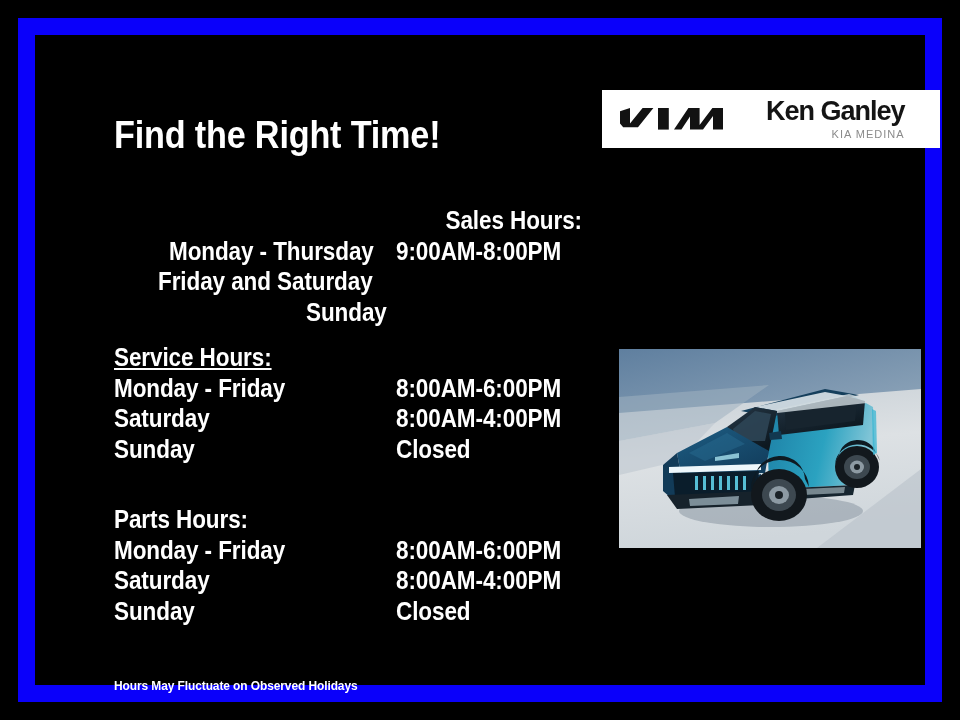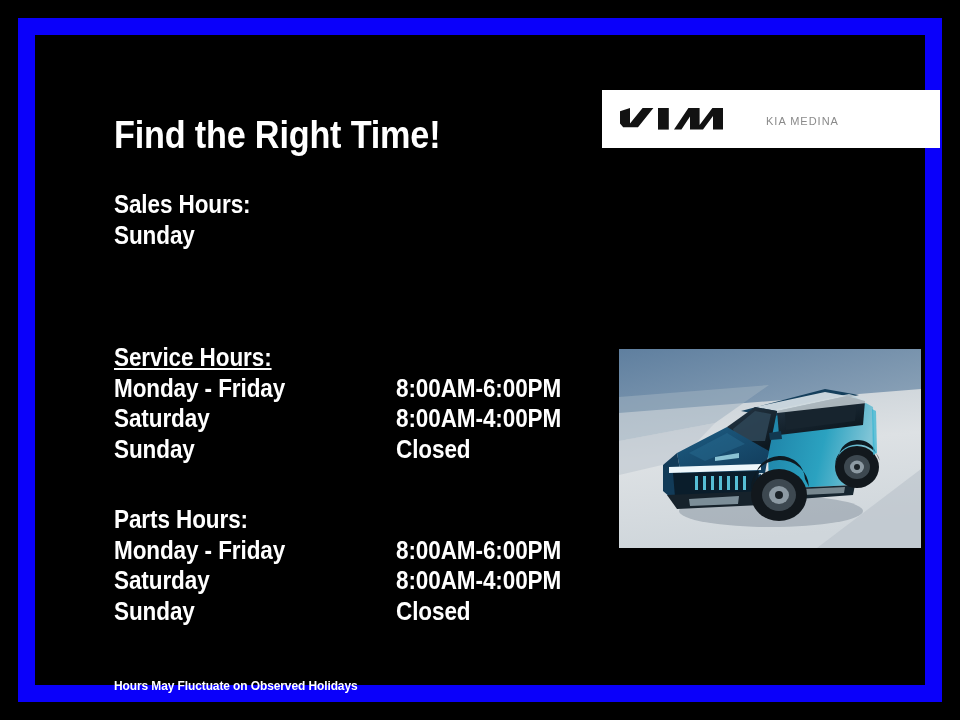--- a/index.html
+++ b/index.html
@@ -53,21 +53,21 @@
     white-space: nowrap;
   }
 
   
   .hours-block {
     position: absolute;
     left: 44px;
     width: 520px;
     color: #ffffff;
   }
-  #block-sales   { top: 119px; }
+  #block-sales   { top: 135px; text-align: right; }
   #block-service { top: 272px; text-decoration: underline; }
   #block-parts   { top: 434px; }
 
   .block-heading {
     font-size: 25px;
     font-weight: bold;
     line-height: 30.5px;
     letter-spacing: -0.1px;
     transform: scaleX(0.90);
     transform-origin: left center;
@@ -146,20 +146,21 @@
     letter-spacing: -1.0px;
     white-space: nowrap;
   }
   #dealer-sub {
     margin-top: 4px;
     font-size: 11px;
     font-weight: 400;
     color: #8a8a8a;
     letter-spacing: 1.0px;
     white-space: nowrap;
+    text-align: right;
   }
 
   
   #vehicle-photo {
     position: absolute;
     left: 549px;
     top: 279px;
     width: 302px;
     height: 199px;
     overflow: hidden;
@@ -180,29 +181,33 @@
         <svg id="kia-mark" width="120" height="28" viewBox="0 0 120 28" aria-hidden="true">
           <path fill="#121212" d="M2.0 6.2 L12.0 3.0 L12.0 18.4 L24.6 3.0 L35.4 3.0
                                    L20.0 22.2 L5.2 22.2 L2.0 18.6 Z"></path>
           <path fill="#121212" d="M40.0 3.0 L50.8 3.0 L50.8 24.6 L40.0 24.6 Z"></path>
           <path fill="#121212" d="M56.0 24.6 L70.4 3.0 L81.6 3.0 L81.6 20.0
                                    L94.4 3.0 L105.0 3.0 L105.0 24.6 L95.0 24.6
                                    L95.0 11.0 L85.0 24.6 L72.0 24.6 L72.0 11.6
                                    L63.4 24.6 Z"></path>
         </svg>
         <div id="logo-wordmark">
+          <div id="dealer-name">Ken Ganley</div>
           <div id="dealer-sub">KIA MEDINA</div>
         </div>
       </div>
 
       <div class="hours-block" id="block-sales">
         <div class="block-heading">Sales Hours:</div>
         <div class="hours-row">
-        </div>
-        <div class="hours-row">
+          <div class="row-days"><span>Monday - Thursday</span></div>
+          <div class="row-time"><span>9:00AM-8:00PM</span></div>
+        </div>
+        <div class="hours-row">
+          <div class="row-days"><span>Friday and Saturday</span></div>
         </div>
         <div class="hours-row">
           <div class="row-days"><span>Sunday</span></div>
         </div>
       </div>
 
       <div class="hours-block" id="block-service">
         <div class="block-heading">Service Hours:</div>
         <div class="hours-row">
           <div class="row-days"><span>Monday - Friday</span></div>

